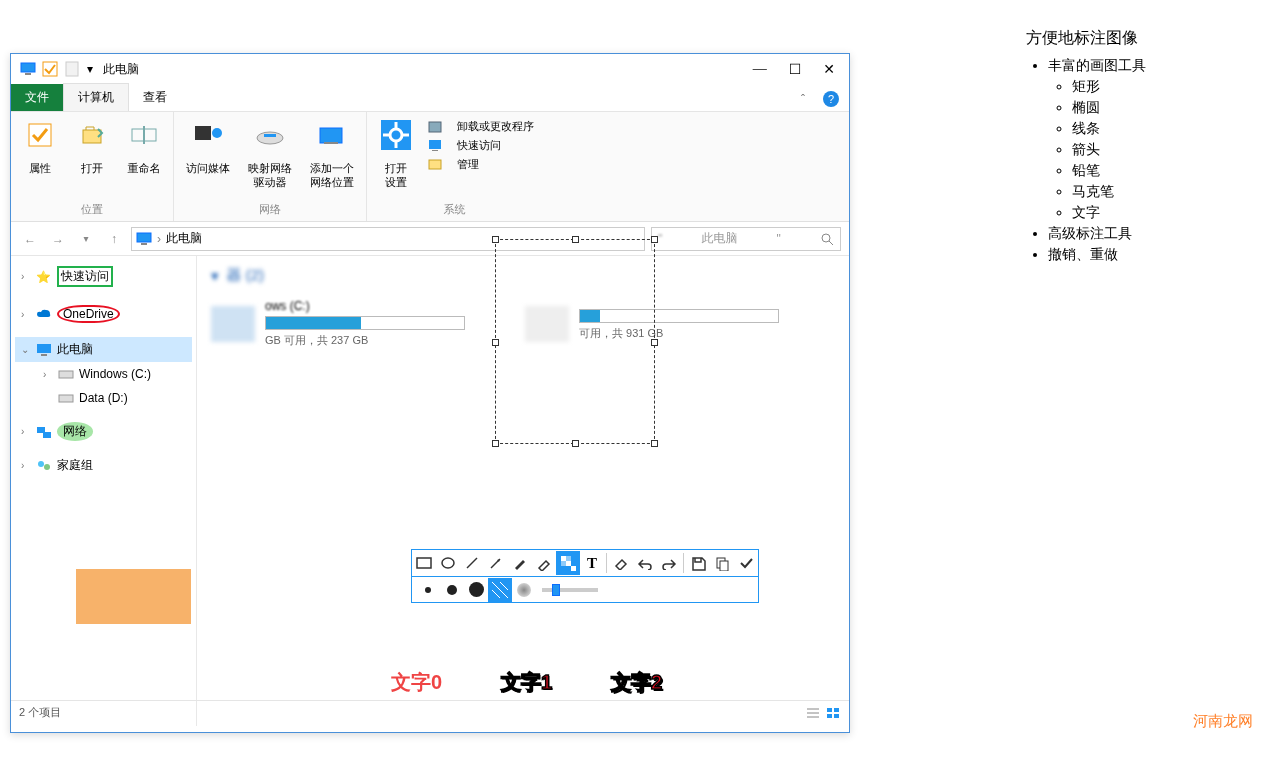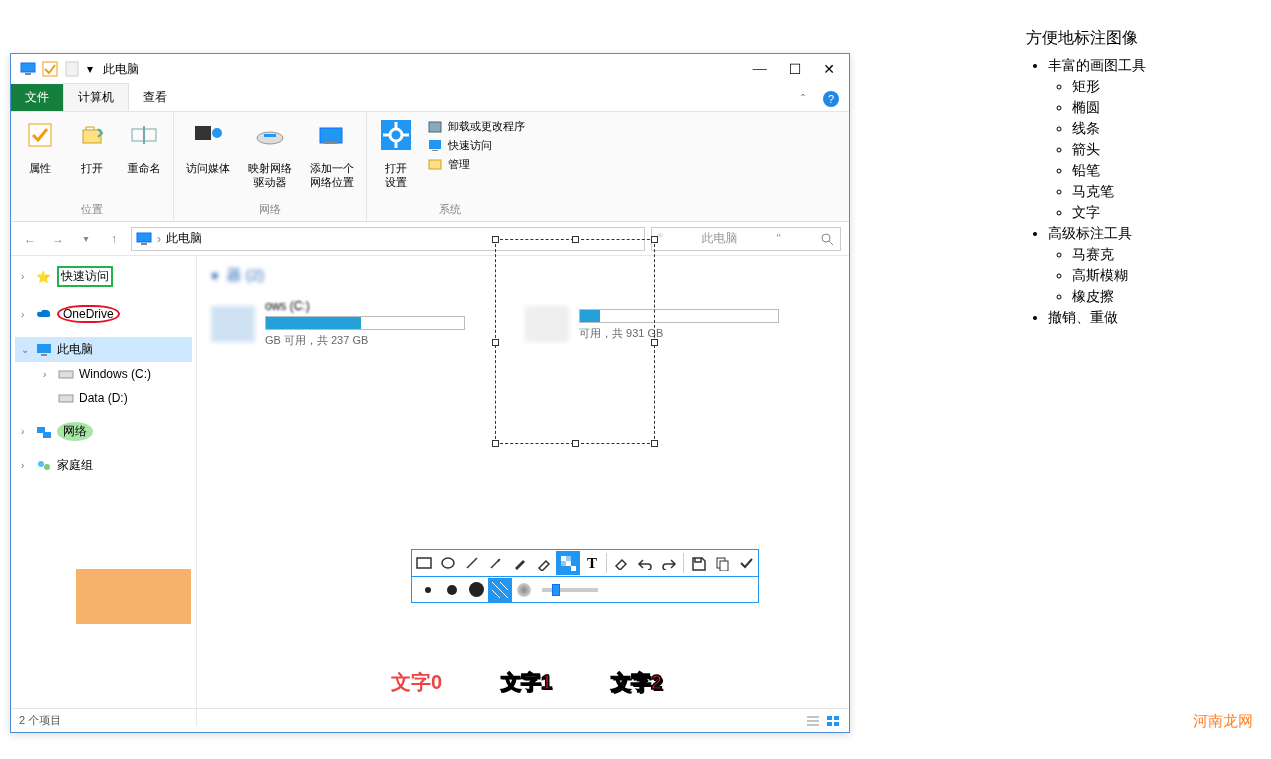--- a/index.html
+++ b/index.html
@@ -18,21 +18,21 @@
 .tabs .collapse { margin-left: auto; padding: 4px 8px; color: #777; }
 .tabs .help { width: 16px; height: 16px; border-radius: 50%; background: #1e88e5; color: #fff; display: flex; align-items: center; justify-content: center; font-size: 11px; margin: 4px 10px; }
 .ribbon { height: 110px; background: #fafafa; display: flex; border-bottom: 1px solid #e0e0e0; }
 .ribbon-group { border-right: 1px solid #e5e5e5; padding: 4px 8px 2px; display: flex; flex-direction: column; }
 .ribbon-group .items { display: flex; gap: 10px; flex: 1; align-items: flex-start; }
 .ribbon-btn { display: flex; flex-direction: column; align-items: center; gap: 11px; padding: 3px 4px; cursor: pointer; min-width: 42px; }
 .ribbon-btn .ico { width: 32px; height: 32px; display: flex; align-items: center; justify-content: center; }
 .ribbon-btn .lbl { font-size: 11px; text-align: center; line-height: 1.25; }
 .ribbon-group .caption { text-align: center; font-size: 11px; color: #888; padding: 2px 0; }
 .ribbon-list { display: flex; flex-direction: column; gap: 3px; padding-top: 2px; }
-.ribbon-list .row { display: flex; align-items: center; gap: 5px; font-size: 11px; cursor: pointer; }
+.ribbon-list .row { display: flex; align-items: center; gap: 14px; font-size: 11px; cursor: pointer; }
 .ribbon-list .row .sico { width: 16px; height: 16px; display: flex; align-items: center; justify-content: center; }
 .navbar { height: 34px; display: flex; align-items: center; padding: 3px 8px; gap: 6px; border-bottom: 1px solid #e6e6e6; }
 .navbar .navbtn { width: 22px; height: 22px; display: flex; align-items: center; justify-content: center; color: #888; cursor: pointer; }
 .addrbar { flex: 1; height: 24px; border: 1px solid #ccc; display: flex; align-items: center; padding: 0 4px; gap: 5px; }
 .searchbox { width: 190px; height: 24px; border: 1px solid #ccc; display: flex; align-items: center; padding: 0 6px; color: #999; justify-content: space-between; }
 .body { display: flex; height: 470px; }
 .sidebar { width: 186px; border-right: 1px solid #e8e8e8; padding: 6px 4px; }
 .tree-item { display: flex; align-items: center; gap: 5px; padding: 4px 6px; cursor: pointer; font-size: 12px; }
 .tree-item .chev { width: 10px; color: #777; font-size: 10px; }
 .tree-item.selected { background: #cde8ff; }
@@ -55,21 +55,21 @@
 .handle { position: absolute; width: 7px; height: 7px; background: #fff; border: 1px solid #333; }
 .toolbar { position: absolute; left: 400px; top: 495px; border: 1.5px solid #2196f3; background: #fff; }
 .toolbar-row { display: flex; align-items: center; height: 26px; }
 .tbtn { width: 24px; height: 24px; display: flex; align-items: center; justify-content: center; cursor: pointer; }
 .tbtn.active { background: #2196f3; color: #fff; }
 .tsep { width: 1px; height: 20px; background: #ccc; margin: 0 2px; }
 .size-dot { border-radius: 50%; background: #222; }
 .slider { width: 56px; height: 4px; background: #ccc; position: relative; margin: 0 6px; }
 .slider .thumb { position: absolute; left: 10px; top: -4px; width: 8px; height: 12px; background: #2196f3; border: 1px solid #0d6efd; }
 .sample-text { position: absolute; bottom: 36px; font-size: 20px; font-weight: bold; }
-.statusbar { position: absolute; bottom: 0; left: 0; right: 0; height: 24px; border-top: 1px solid #e5e5e5; display: flex; align-items: center; padding: 0 8px; font-size: 11px; color: #555; }
+.statusbar { position: absolute; bottom: 8px; left: 0; right: 0; height: 24px; border-top: 1px solid #e5e5e5; display: flex; align-items: center; padding: 0 8px; font-size: 11px; color: #555; }
 .statusbar .view-icons { margin-left: auto; display: flex; gap: 4px; }
 .side-article { position: absolute; left: 1026px; top: 28px; width: 230px; font-size: 14px; }
 .side-article h3 { font-size: 16px; font-weight: normal; margin-bottom: 8px; }
 .side-article ul { list-style: disc; padding-left: 22px; }
 .side-article ul ul { list-style: circle; padding-left: 24px; }
 .side-article li { margin: 3px 0; }
 .watermark { position: absolute; right: 18px; bottom: 28px; color: #ff7f27; font-size: 15px; }
 svg { display: block; }
 </style>
 </head>
@@ -502,23 +502,18 @@
         <li>矩形</li>
         <li>椭圆</li>
         <li>线条</li>
         <li>箭头</li>
         <li>铅笔</li>
         <li>马克笔</li>
         <li>文字</li>
       </ul>
     </li>
     <li><span>高级标注工具</span>
-      <ul>
-        <li>马赛克</li>
-        <li>高斯模糊</li>
-        <li>橡皮擦</li>
-      </ul>
     </li>
     <li>撤销、重做</li>
   </ul>
 </div>
 
 <div class="watermark">河南龙网</div>
 
 </body></html>

